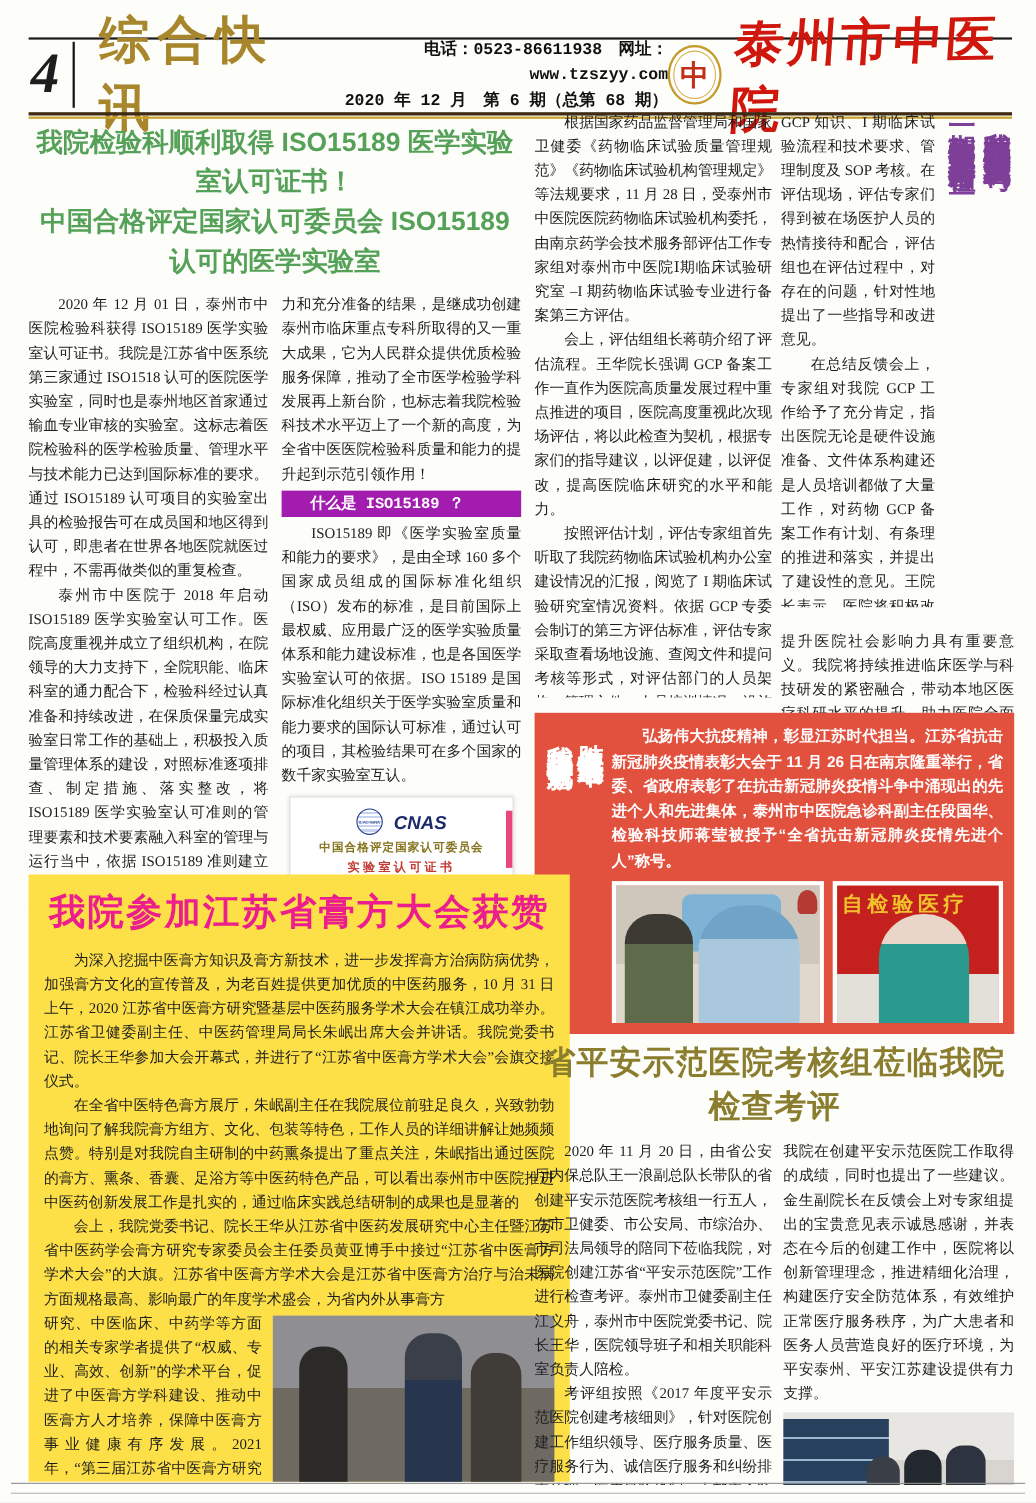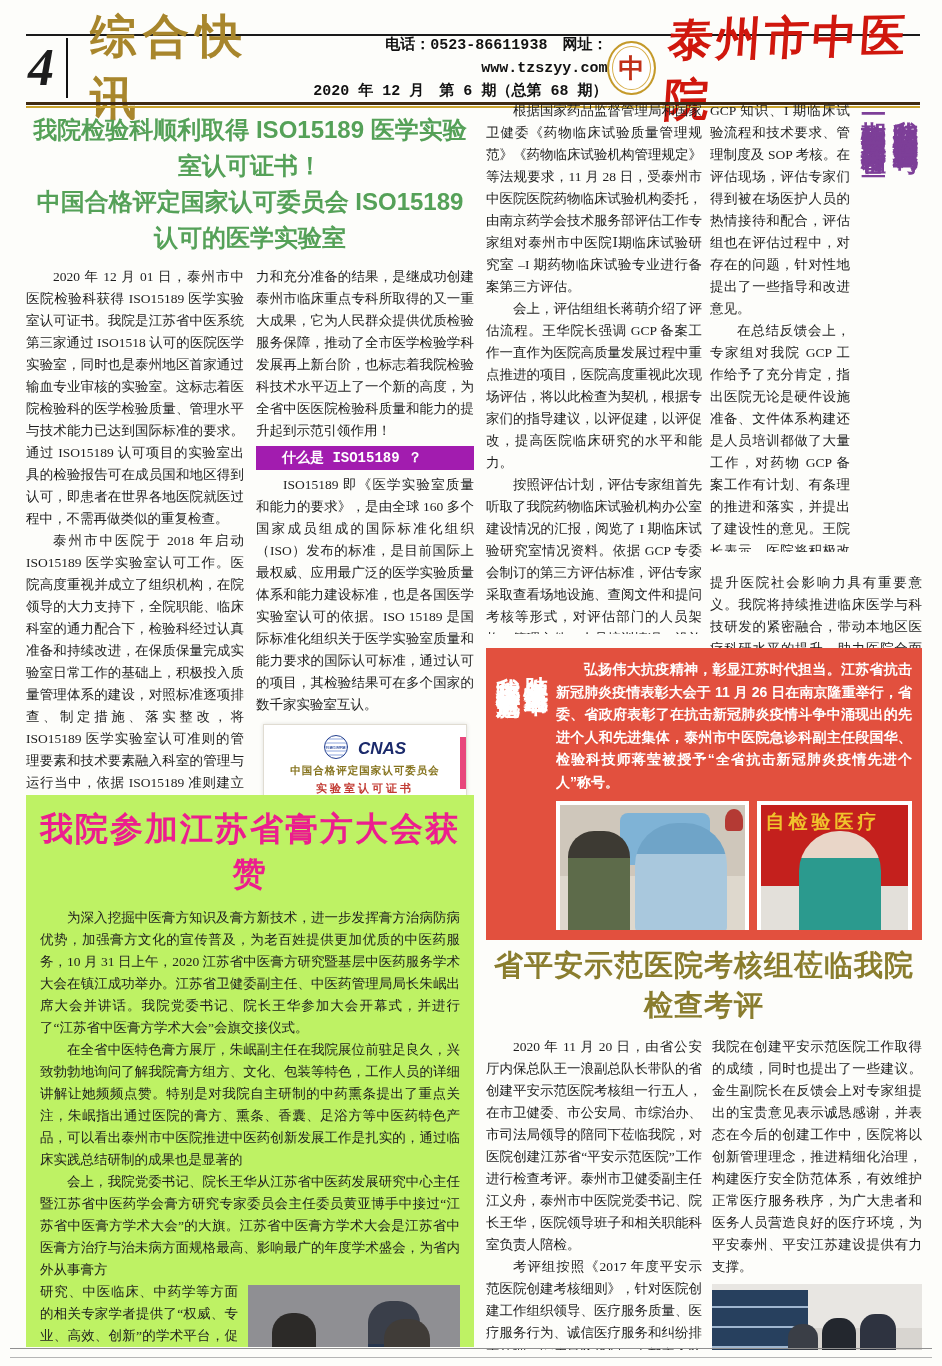--- a/index.html
+++ b/index.html
@@ -111,22 +111,22 @@
   
   .ph-thumb { width:158px; height:138px; background:linear-gradient(180deg,#c4201d 0 62%,#e3e0da 62%); }
   .ph-thumb .person { position:absolute; left:38px; top:26px; width:82px; height:112px;
                       background:linear-gradient(180deg,#e9d6c8 0 24%,#2b9a8e 24%);
                       border-radius:40px 40px 6px 6px; }
   .ph-thumb .banner-text { position:absolute; left:4px; top:4px; right:4px; color:#f0c32c;
                            font-weight:900; font-size:19px; letter-spacing:4px; white-space:nowrap;
                            font-family:"Liberation Sans","DejaVu Sans",sans-serif; }
 
   
-  .art-gaofang { position:absolute; left:26px; top:795px; width:448px; height:552px;
-                 background:#bef264; padding:12px 14px; overflow:hidden; }
+  .art-gaofang { position:absolute; left:26px; top:795px; width:492px; height:552px;
+                 background:#fde047; padding:12px 14px; overflow:hidden; }
   .gf-title { text-align:center; color:#ec1e8e; font-weight:900; font-size:33px;
               letter-spacing:2px; font-family:"Liberation Sans","DejaVu Sans",sans-serif; }
   .gf-body { margin-top:10px; }
   .gf-bottom { display:flex; gap:10px; margin-top:0; }
   .gf-bottom .gf-cont { width:198px; }
   .ph-expo { flex:1; height:218px; margin-top:4px;
              background:linear-gradient(180deg,#8f8f93 0 30%,#6e6a62 30% 72%,#35506e 72%); }
   .ph-expo .fig1 { position:absolute; left:24px; top:28px; width:44px; height:130px;
                    background:#2c2a28; border-radius:20px 20px 0 0; }
   .ph-expo .fig2 { position:absolute; left:120px; top:16px; width:52px; height:142px;

